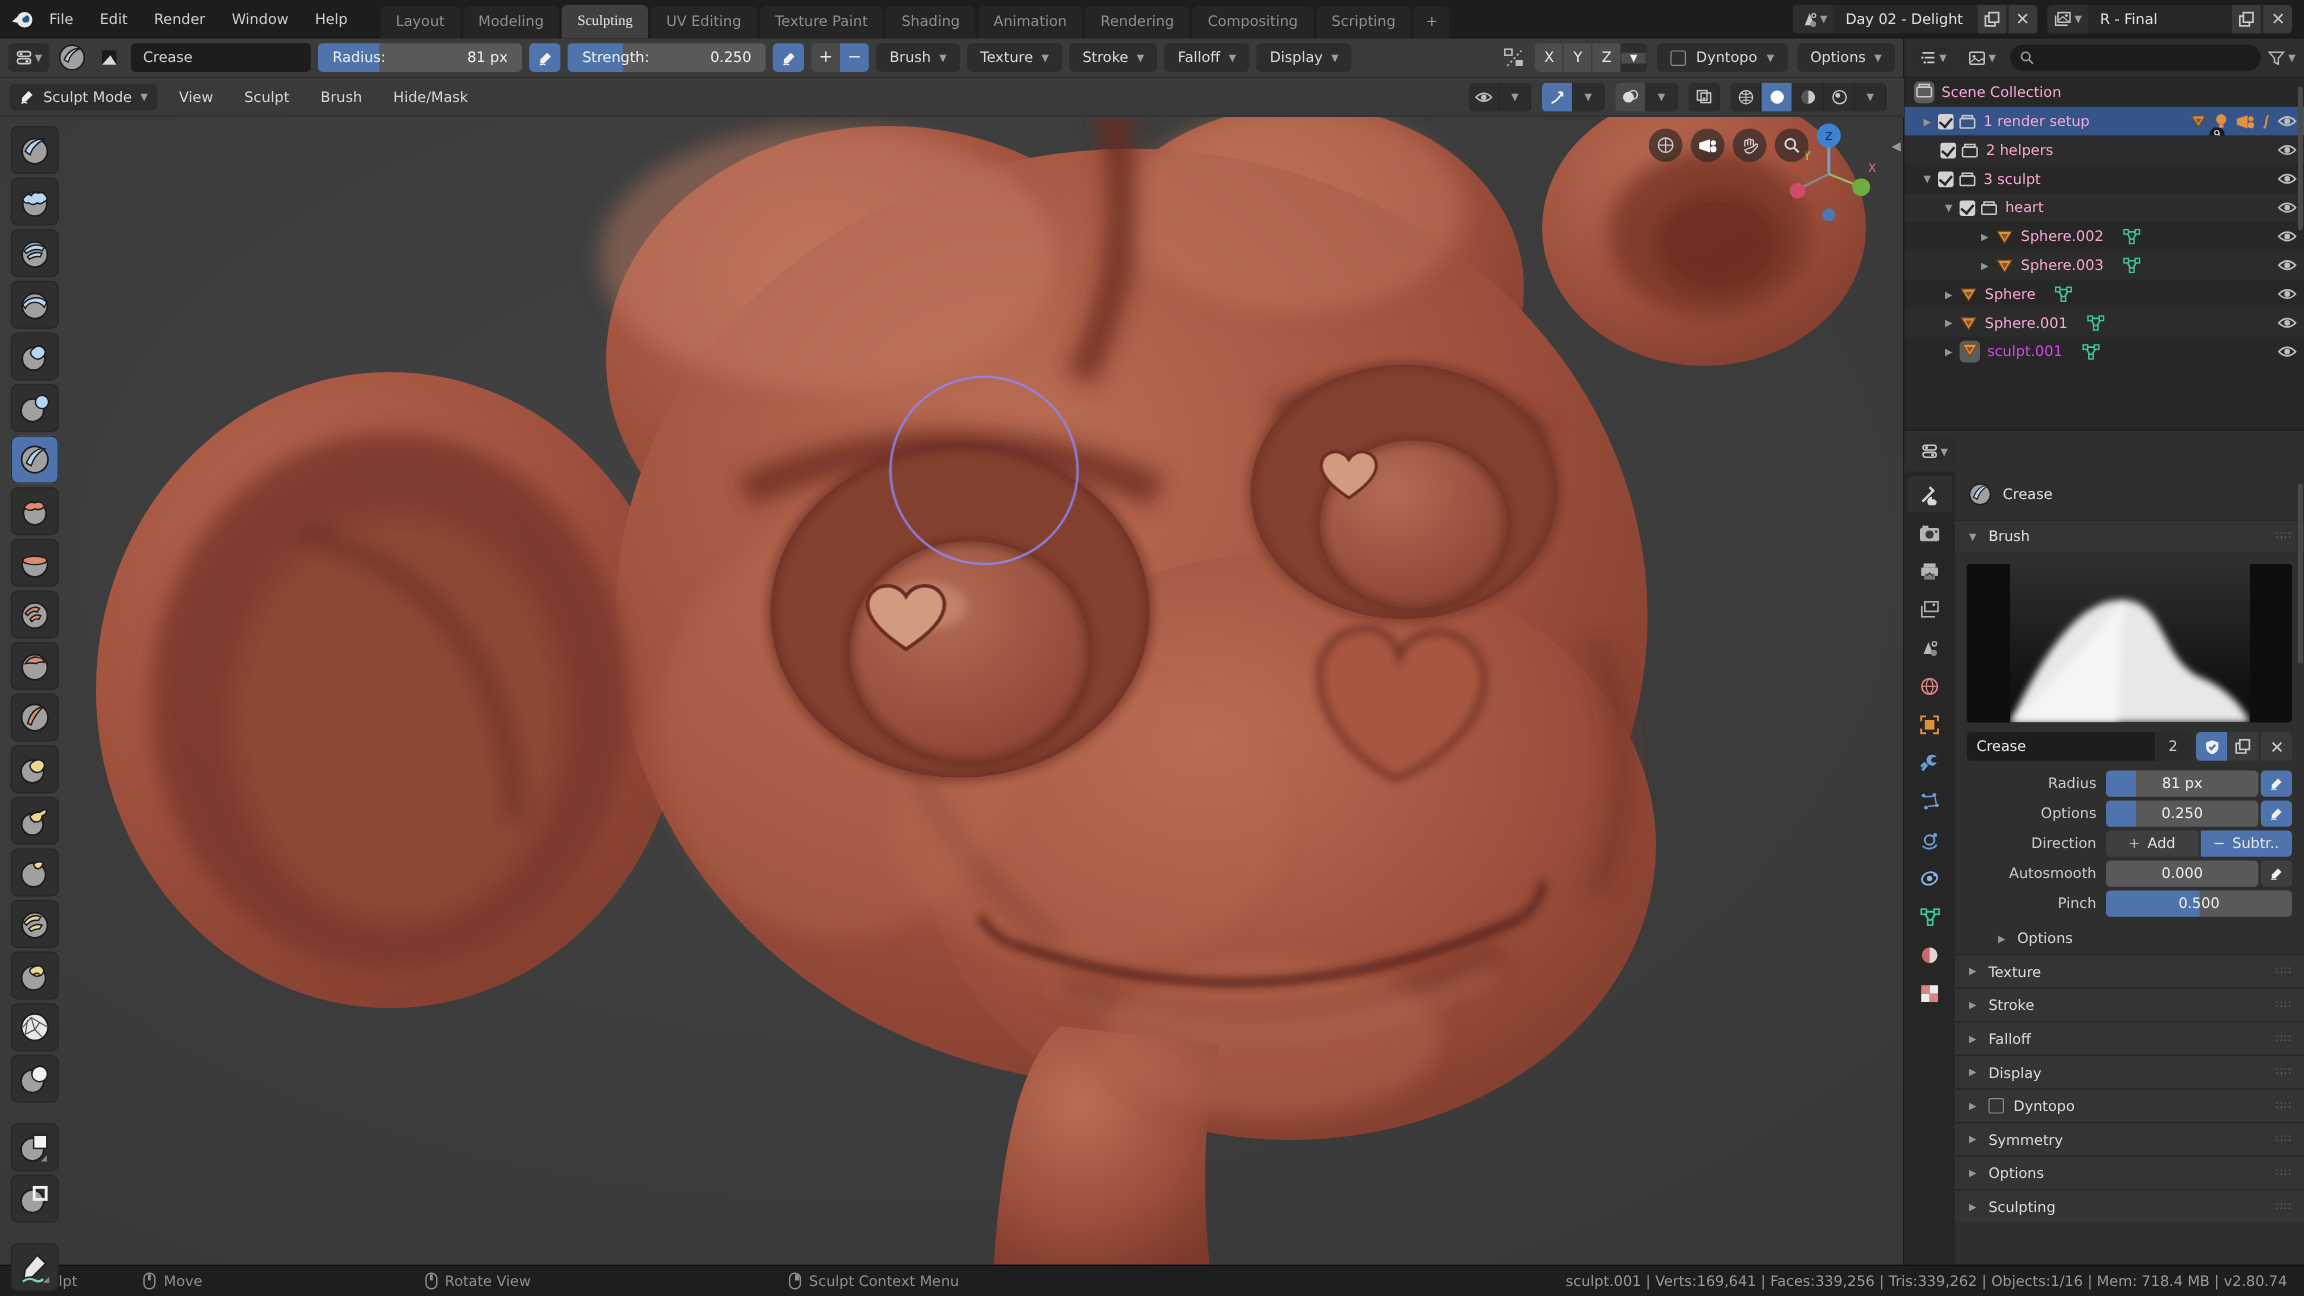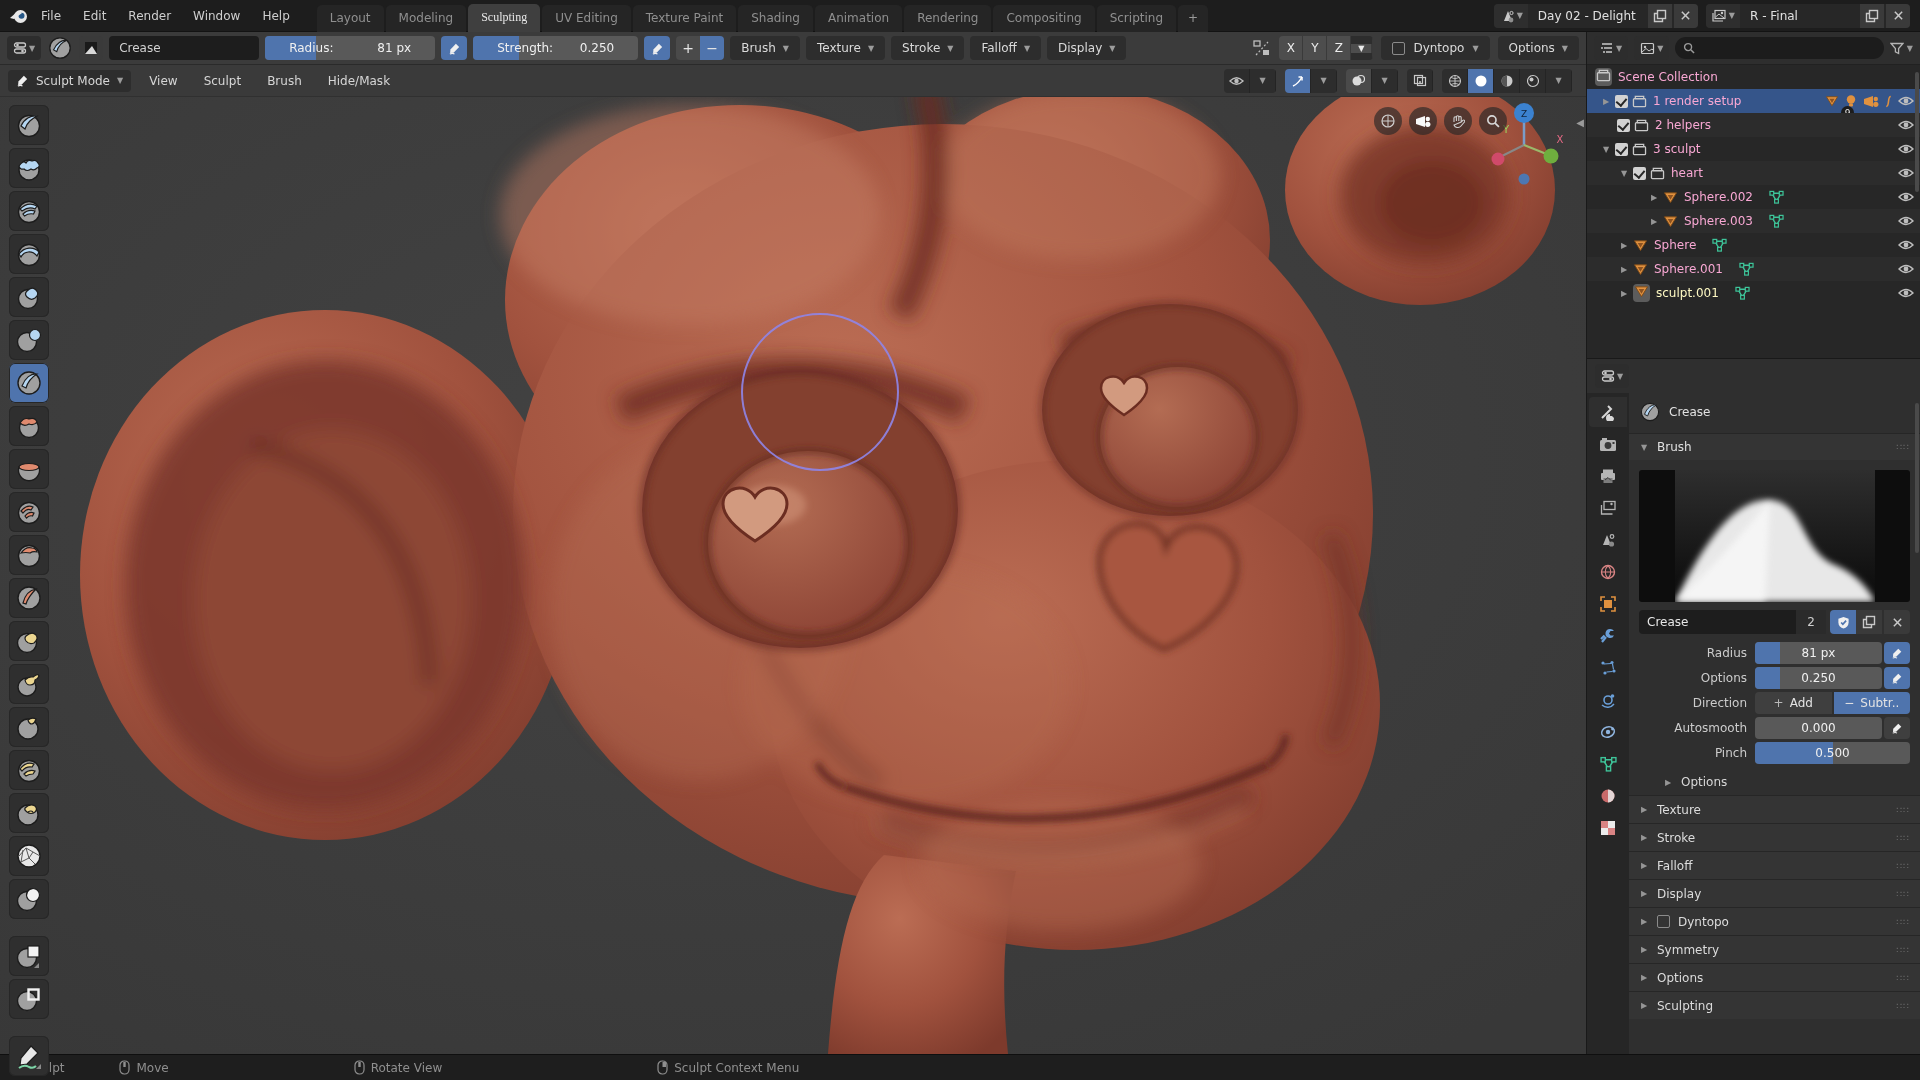--- a/index.html
+++ b/index.html
@@ -23,21 +23,21 @@
   .chev { font-size:8px; color:#9c9c9c; }
 
   
   #toolhdr { position:absolute; left:0; top:32px; width:1586px; height:33px; background:#3b3b3b;
     border-bottom:1px solid #2a2a2a; display:flex; align-items:center; gap:6px; padding:0 7px; }
   .ed-btn { display:flex; align-items:center; gap:2px; background:#2d2d2d; border-radius:4px;
     height:24px; padding:0 6px; }
   .slider { position:relative; height:24px; background:#595959; border-radius:4px; overflow:hidden; }
   .slider .fill { position:absolute; left:0; top:0; bottom:0; background:#4f74ad; }
   .slider .txt { position:relative; display:flex; justify-content:space-between; align-items:center;
-    height:100%; padding:0 24px; color:#f0f0f0; z-index:1; }
+    height:100%; padding:0 12px; color:#f0f0f0; z-index:1; }
   .press-btn { width:26px; height:24px; border-radius:4px; background:#4f74ad; display:flex;
     align-items:center; justify-content:center; }
   .pm-btn { width:24px; height:24px; display:flex; align-items:center; justify-content:center;
     border-radius:4px 0 0 4px; background:#4a4a4a; color:#e6e6e6; font-size:14px; }
   .pm-btn.minus { border-radius:0 4px 4px 0; background:#4f74ad; }
   .dd-btn { display:flex; align-items:center; gap:7px; background:#2d2d2d; border-radius:4px;
     height:24px; padding:0 11px; color:#dadada; }
   .xyz { display:flex; border-radius:4px; overflow:hidden; height:24px; }
   .xyz span { width:24px; display:flex; align-items:center; justify-content:center; background:#4d4d4d;
     color:#ececec; border-right:1px solid #3a3a3a; }
@@ -80,21 +80,21 @@
   #outliner { position:absolute; left:1586px; top:32px; width:334px; height:326px; background:#272727;
     border-left:1px solid #191919; }
   #outliner-hdr { height:33px; background:#2e2e2e; border-bottom:1px solid #212121; display:flex;
     align-items:center; gap:6px; padding:0 7px; }
   #outliner-search { flex:1; height:22px; background:#1c1c1c; border-radius:11px; display:flex;
     align-items:center; gap:5px; padding:0 8px; color:#888; }
   .ol-row { height:24px; display:flex; align-items:center; gap:4px; padding-right:6px; position:relative; }
   .ol-row.stripe { background:#2c2c2c; }
   .ol-row.selected { background:#35558a; }
   .ol-label { color:#f9a8d4; padding-left:2px; }
-  .ol-label.active-obj { color:#fef9c3; }
+  .ol-label.active-obj { color:#d946ef; }
   .ol-right { margin-left:auto; display:flex; align-items:center; gap:5px; }
   .caret { color:#969696; font-size:8px; width:10px; text-align:center; }
   .ol-check { width:13px; height:13px; background:#d2d2d2; border-radius:2px; position:relative; flex:none; }
   .ol-check:after { content:""; position:absolute; left:3px; top:1px; width:5px; height:8px;
     border:solid #262626; border-width:0 2px 2px 0; transform:rotate(40deg); }
   .badge { position:absolute; margin-left:-9px; margin-top:8px; width:13px; height:13px; border-radius:50%;
     background:#1c1c1c; color:#e8e8e8; font-size:9px; display:flex; align-items:center; justify-content:center; }
   .obj-ic-bg { background:#5c5c5c; border-radius:4px; padding:1px; }
 
   
@@ -1204,13 +1204,14 @@
       </svg>
     <span>Rotate View</span>
     </span>
   <span class="hint" style="margin-left:215px">
     <svg width="11" height="15" viewBox="0 0 11 15">
       <use href="#i-mouse"></use>
         <path d="M5.5,2 h3.5 v2 v3 H5.5 Z" fill="#8f8f8f"></path>
       </svg>
     <span>Sculpt Context Menu</span>
     </span>
+  <span id="status-stats">sculpt.001 | Verts:169,641 | Faces:339,256 | Tris:339,262 | Objects:1/16 | Mem: 718.4 MB | v2.80.74</span>
 </div>
 
 </body></html>

